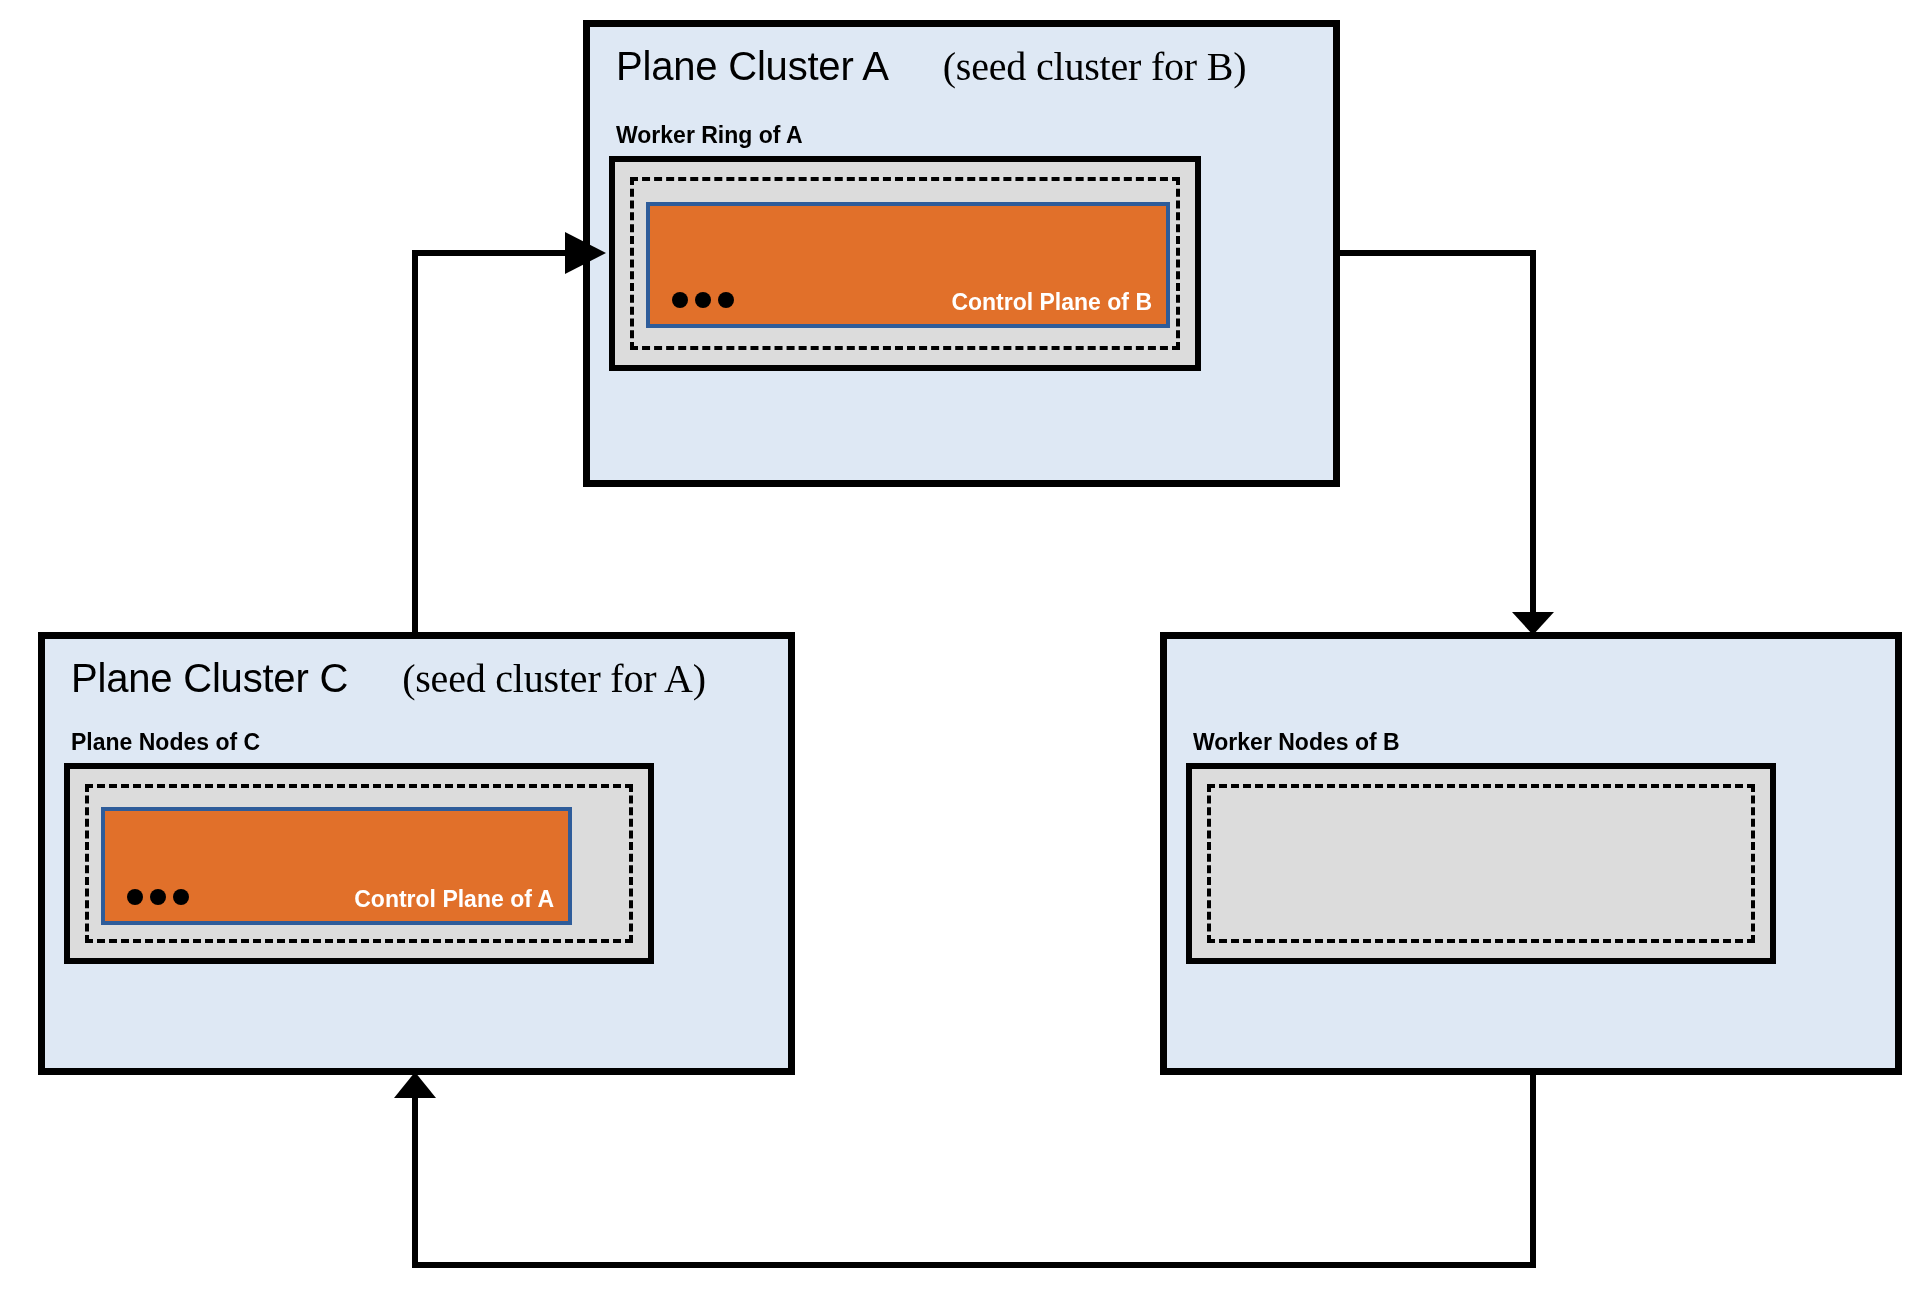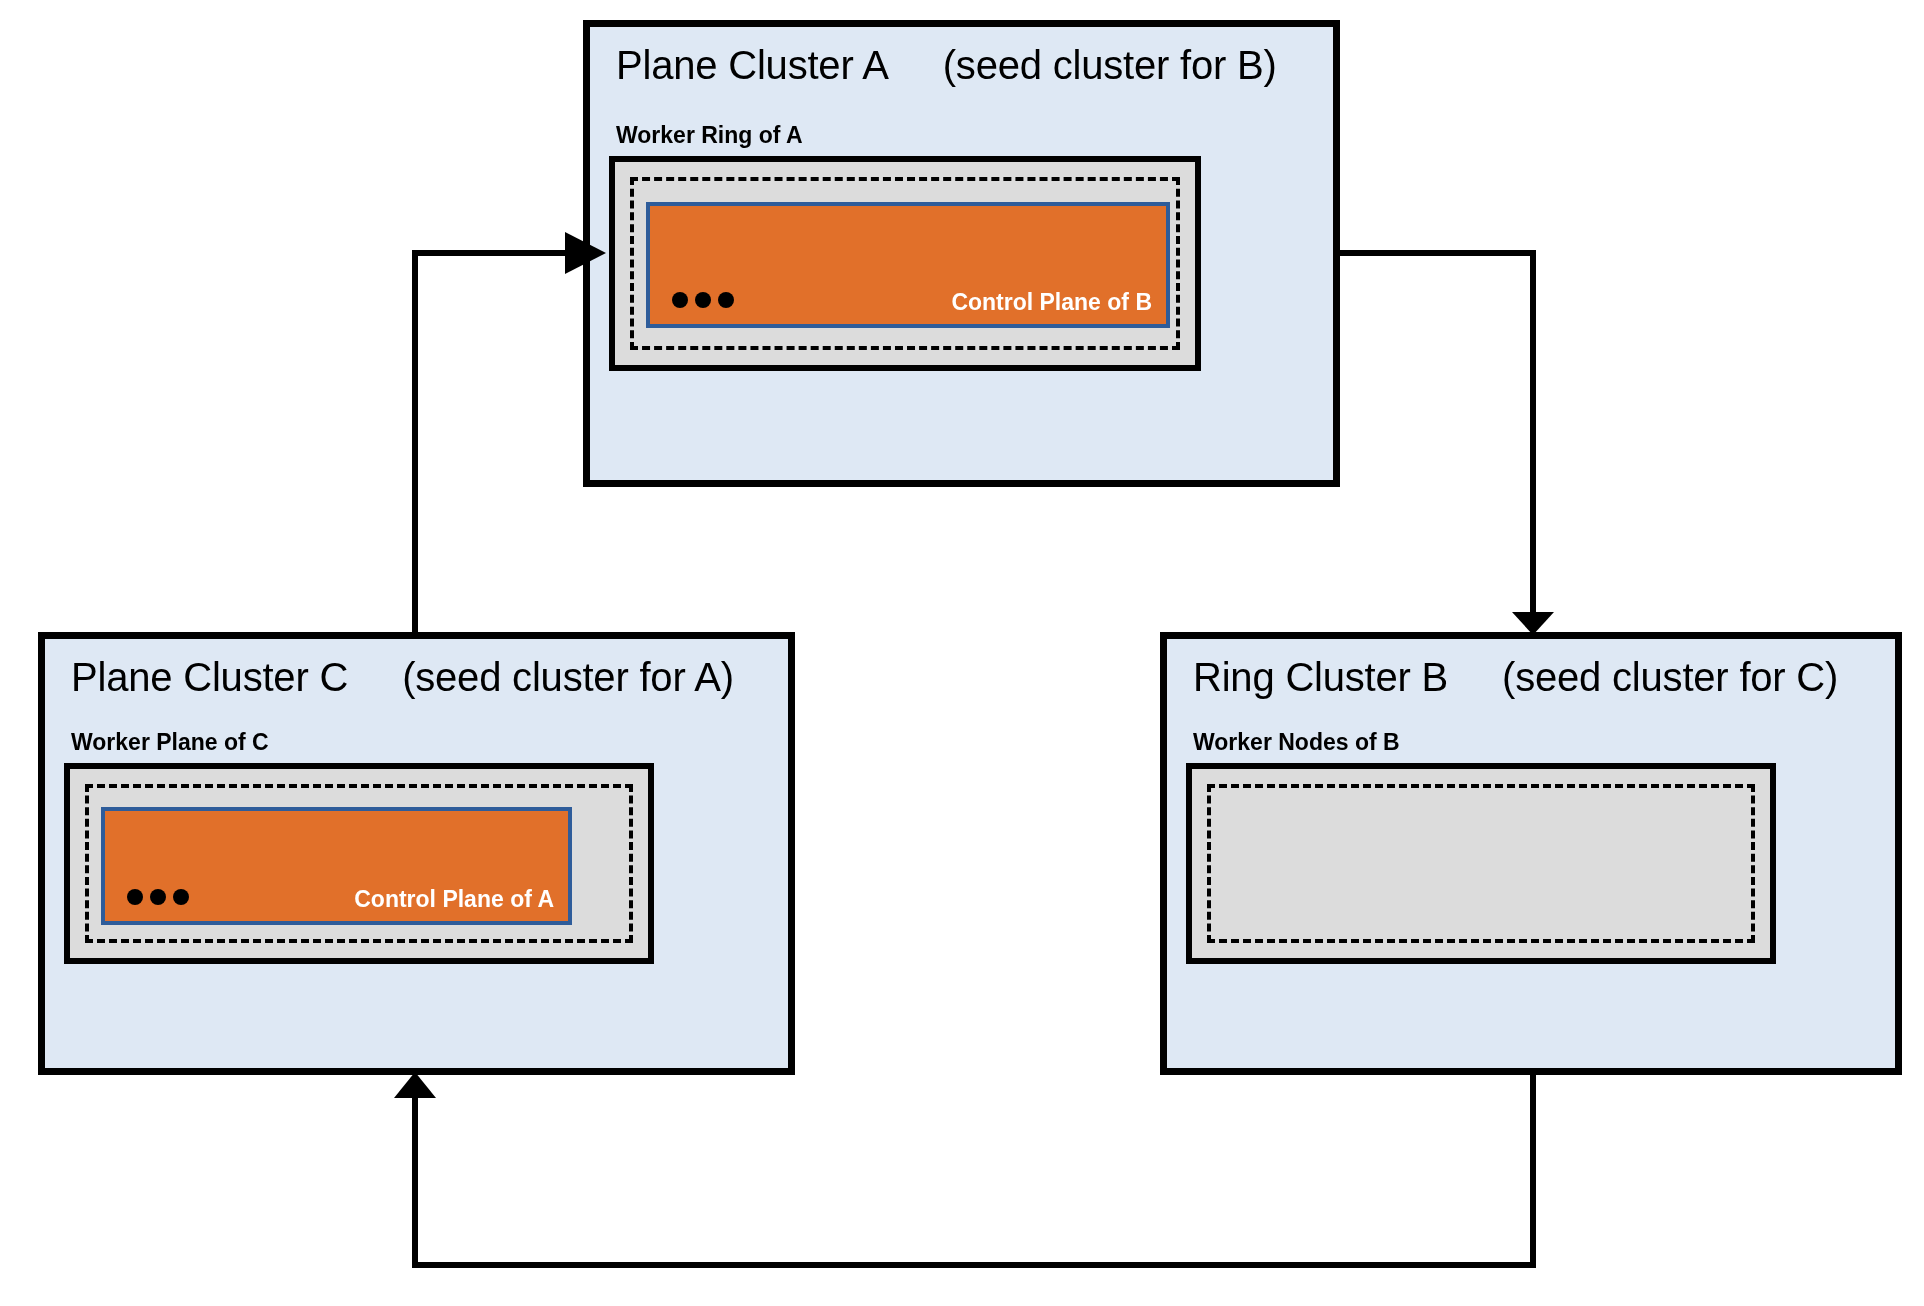--- a/index.html
+++ b/index.html
@@ -31,20 +31,21 @@
     top: 16px;
     white-space: nowrap;
     font-size: 40px;
     font-weight: 400;
     color: #000000;
     letter-spacing: -0.2px;
   }
   .cluster-title .seed {
     display: inline-block;
     margin-left: 54px;
+    font-family: Liberation Serif, serif;
   }
   .worker-label {
     position: absolute;
     left: 26px;
     font-size: 23px;
     font-weight: bold;
     color: #000000;
     white-space: nowrap;
   }
 
@@ -132,39 +133,36 @@
         </div>
         <div class="cp-label">Control Plane of B</div>
       </div>
     </div>
   </div>
 
   <div class="cluster" style="left:38px; top:632px; width:757px; height:443px;">
     <div class="cluster-title">
       <span>Plane Cluster C</span><span class="seed">(seed cluster for A)</span>
     </div>
-    <div class="worker-label" style="top:90px;">Worker Plane of C</div>
+    <div class="worker-label" style="top:90px;">Plane Nodes of C</div>
 
     <div class="worker-box" style="left:19px; top:124px; width:590px; height:201px;">
       <div class="dashed-box" style="left:15px; top:15px; right:15px; bottom:15px;"></div>
       <div class="control-plane" style="left:31px; top:38px; width:471px; height:118px;padding-left:12px;">
         <div class="dots">
           <span></span>
             <span></span>
             <span></span>
         </div>
         <div class="cp-label">Control Plane of A</div>
       </div>
     </div>
   </div>
 
   <div class="cluster" style="left:1160px; top:632px; width:742px; height:443px;">
-    <div class="cluster-title">
-      <span>Ring Cluster B</span><span class="seed">(seed cluster for C)</span>
-    </div>
     <div class="worker-label" style="top:90px;">Worker Nodes of B</div>
 
     <div class="worker-box" style="left:19px; top:124px; width:590px; height:201px;">
       <div class="dashed-box" style="left:15px; top:15px; right:15px; bottom:15px;"></div>
     </div>
   </div>
 
   <svg id="arrows" viewBox="0 0 1924 1306">
 
     <g>

